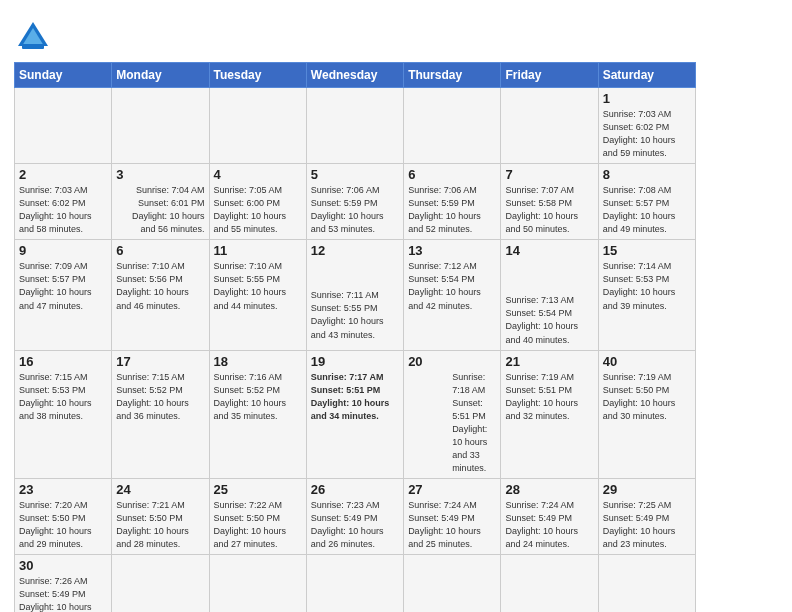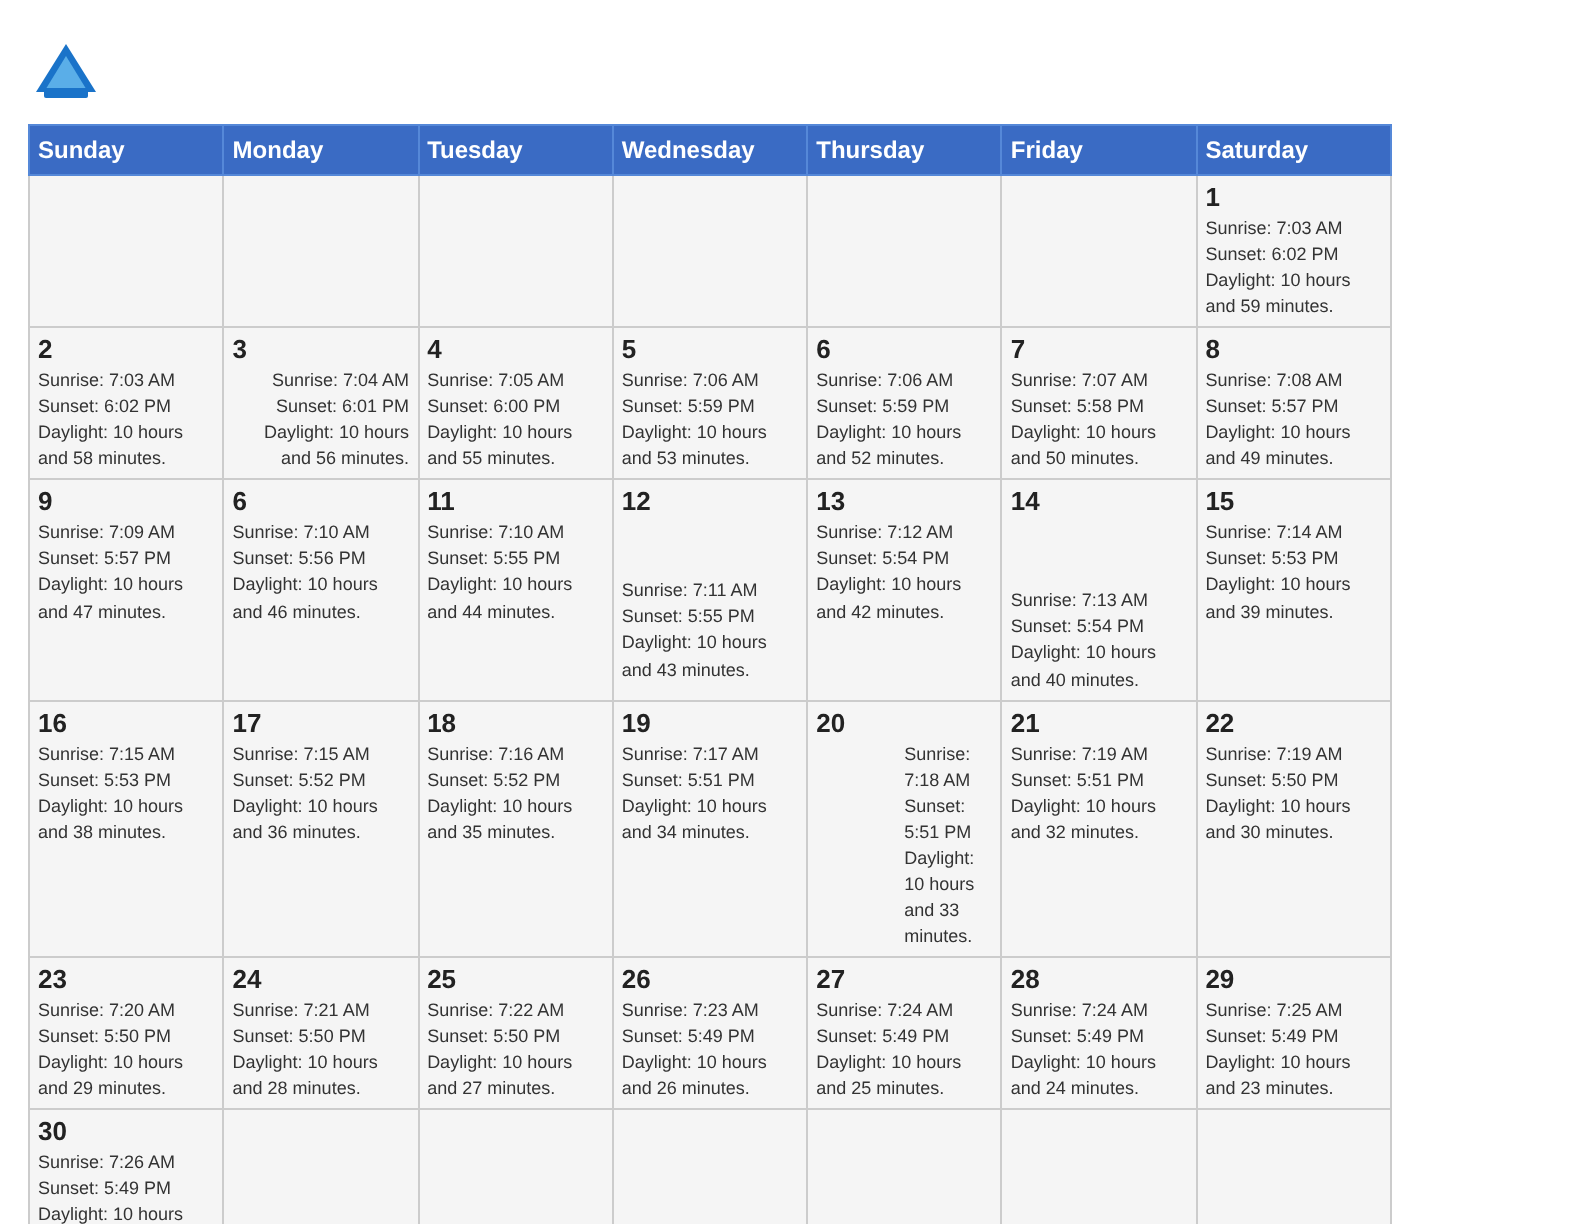--- a/index.html
+++ b/index.html
@@ -272,41 +272,41 @@
           </td>
           <td>
             <span class="day-number">18</span>
             <div class="day-info" style="white-space: pre-line;">Sunrise: 7:16 AM
 Sunset: 5:52 PM
 Daylight: 10 hours
 and 35 minutes.</div>
           </td>
           <td>
             <span class="day-number">19</span>
-            <div class="day-info" style="white-space: pre-line;">Sunrise: 7:17 AM
+            <div class="day-info" style="white-space: pre-line; font-weight: bold;">Sunrise: 7:17 AM
 Sunset: 5:51 PM
 Daylight: 10 hours
 and 34 minutes.</div>
           </td>
           <td>
             <span class="day-number">20</span>
             <div class="day-info" style="white-space: pre-line; margin-left: 44px;">Sunrise: 7:18 AM
 Sunset: 5:51 PM
 Daylight: 10 hours
 and 33 minutes.</div>
           </td>
           <td>
             <span class="day-number">21</span>
             <div class="day-info" style="white-space: pre-line;">Sunrise: 7:19 AM
 Sunset: 5:51 PM
 Daylight: 10 hours
 and 32 minutes.</div>
           </td>
           <td>
-            <span class="day-number">22</span>
+            <span class="day-number">40</span>
             <div class="day-info" style="white-space: pre-line;">Sunrise: 7:19 AM
 Sunset: 5:50 PM
 Daylight: 10 hours
 and 30 minutes.</div>
           </td>
         </tr>
         <tr>
           <td>
             <span class="day-number">23</span>
             <div class="day-info" style="white-space: pre-line;">Sunrise: 7:20 AM

